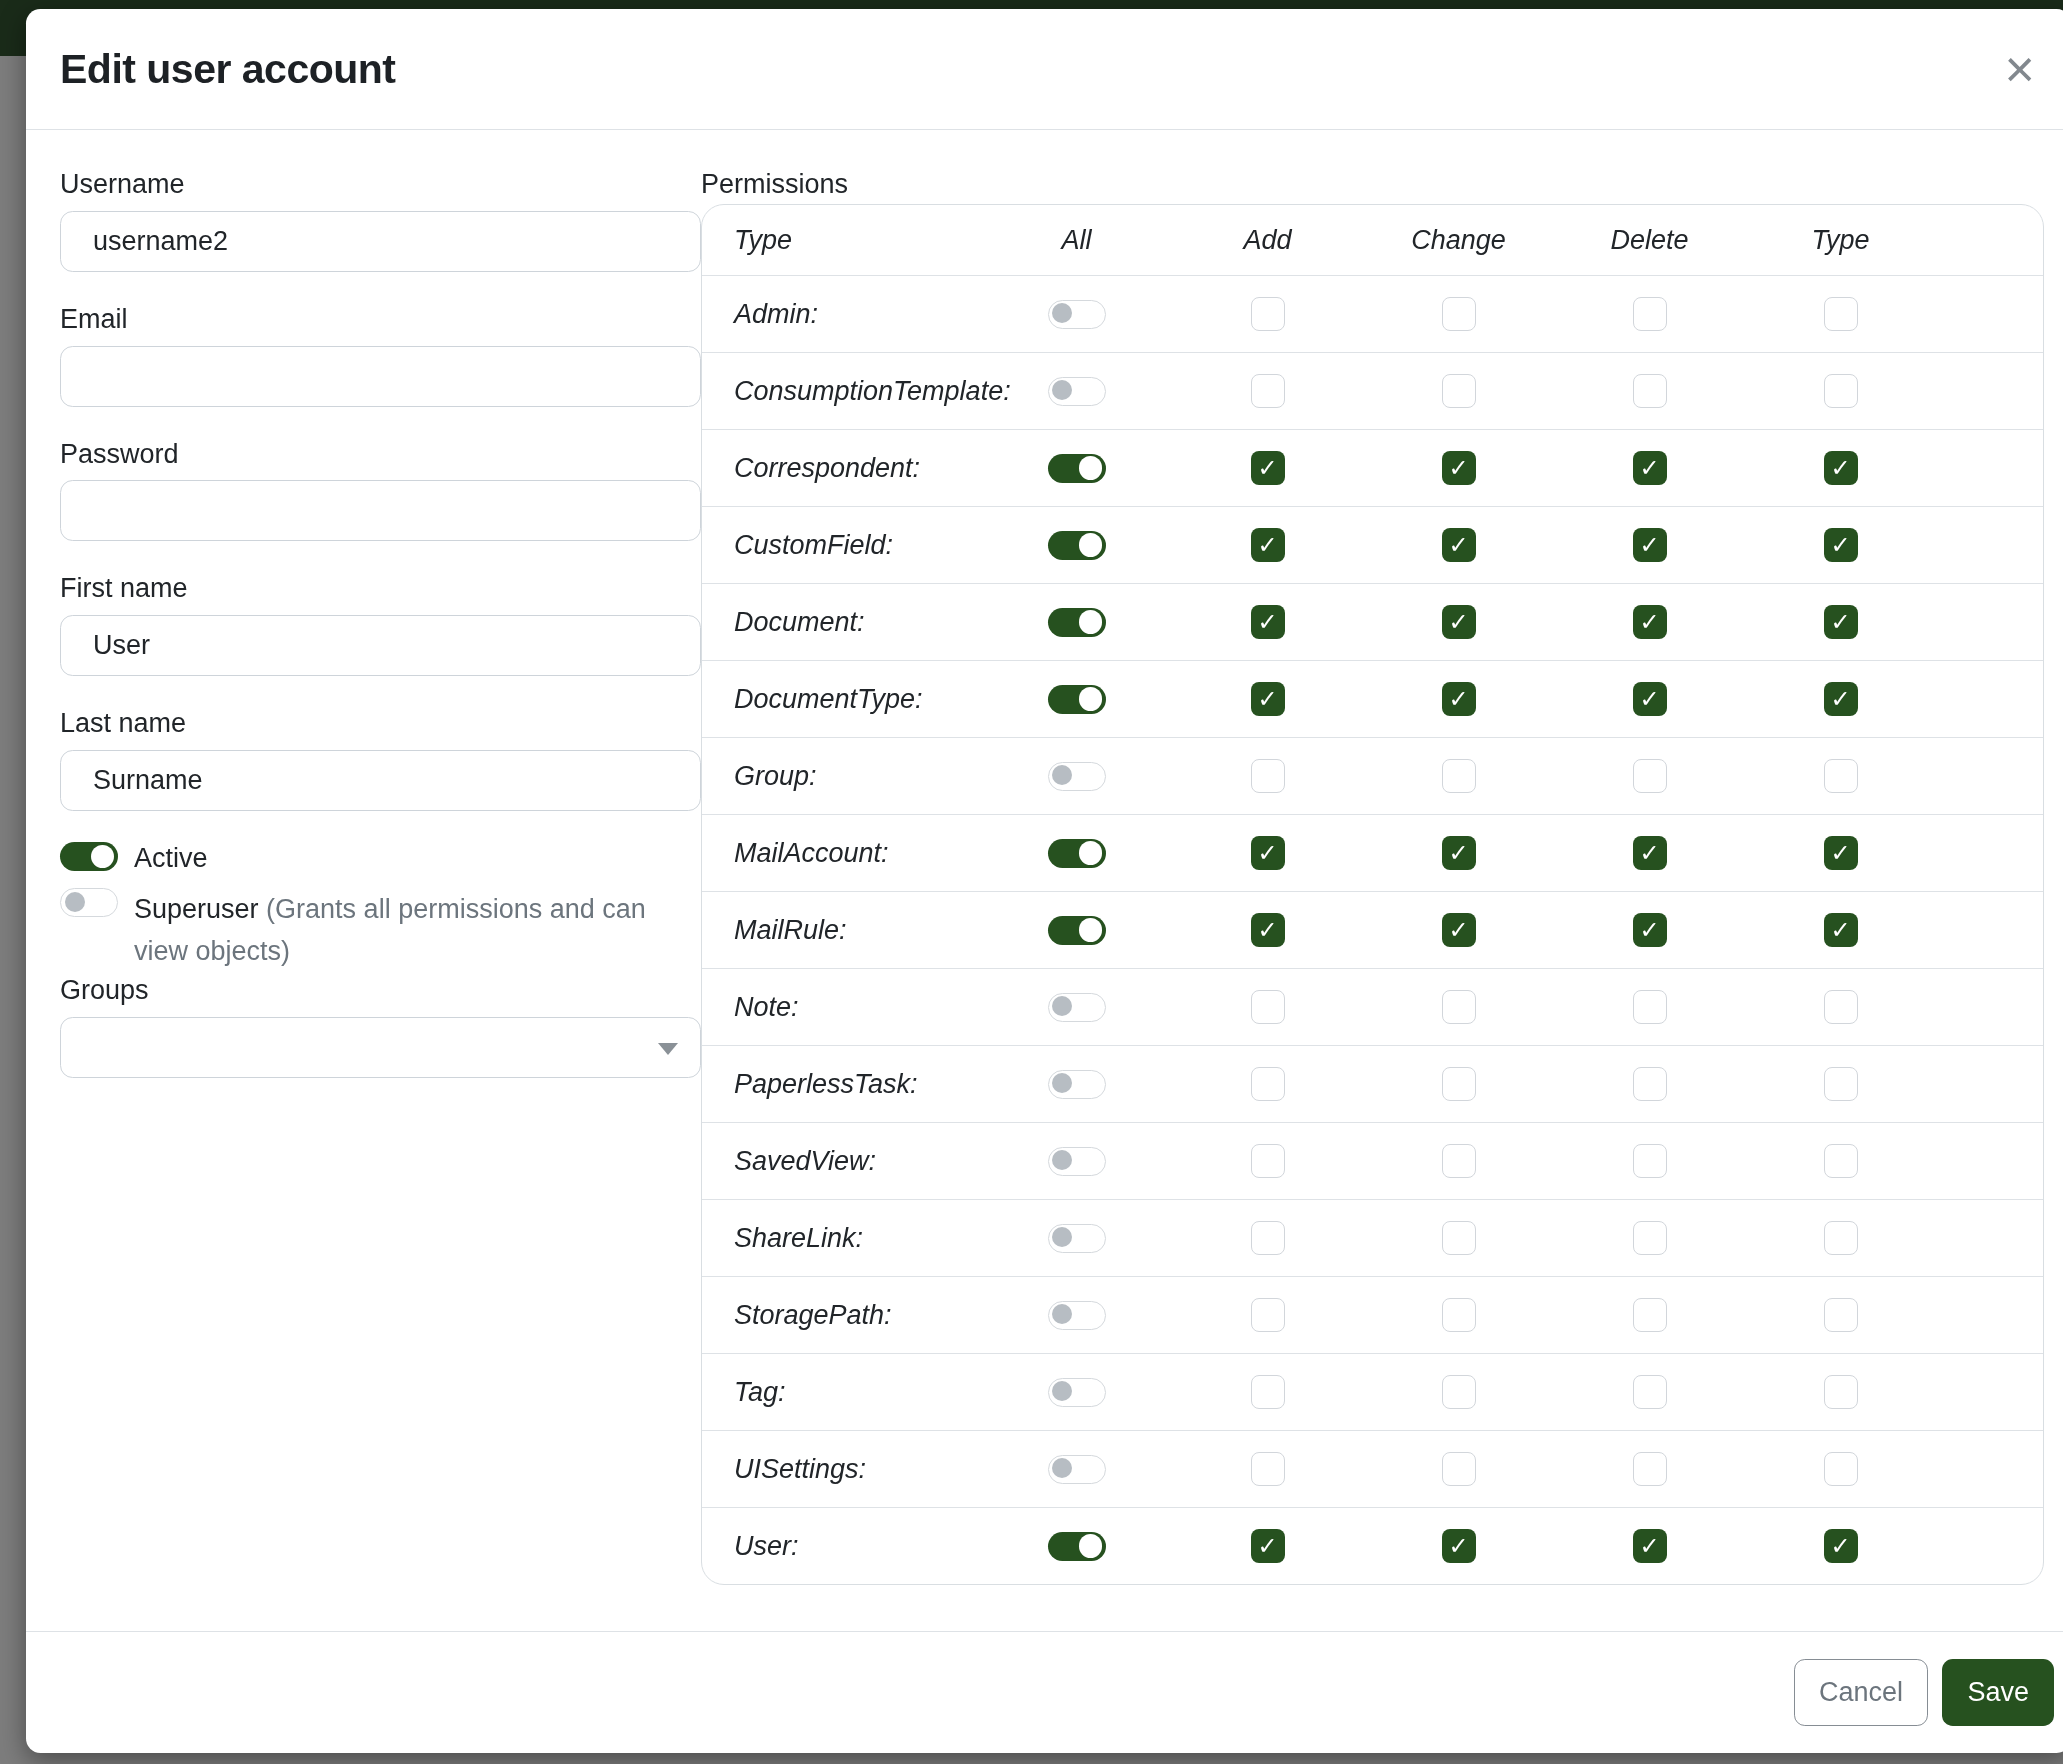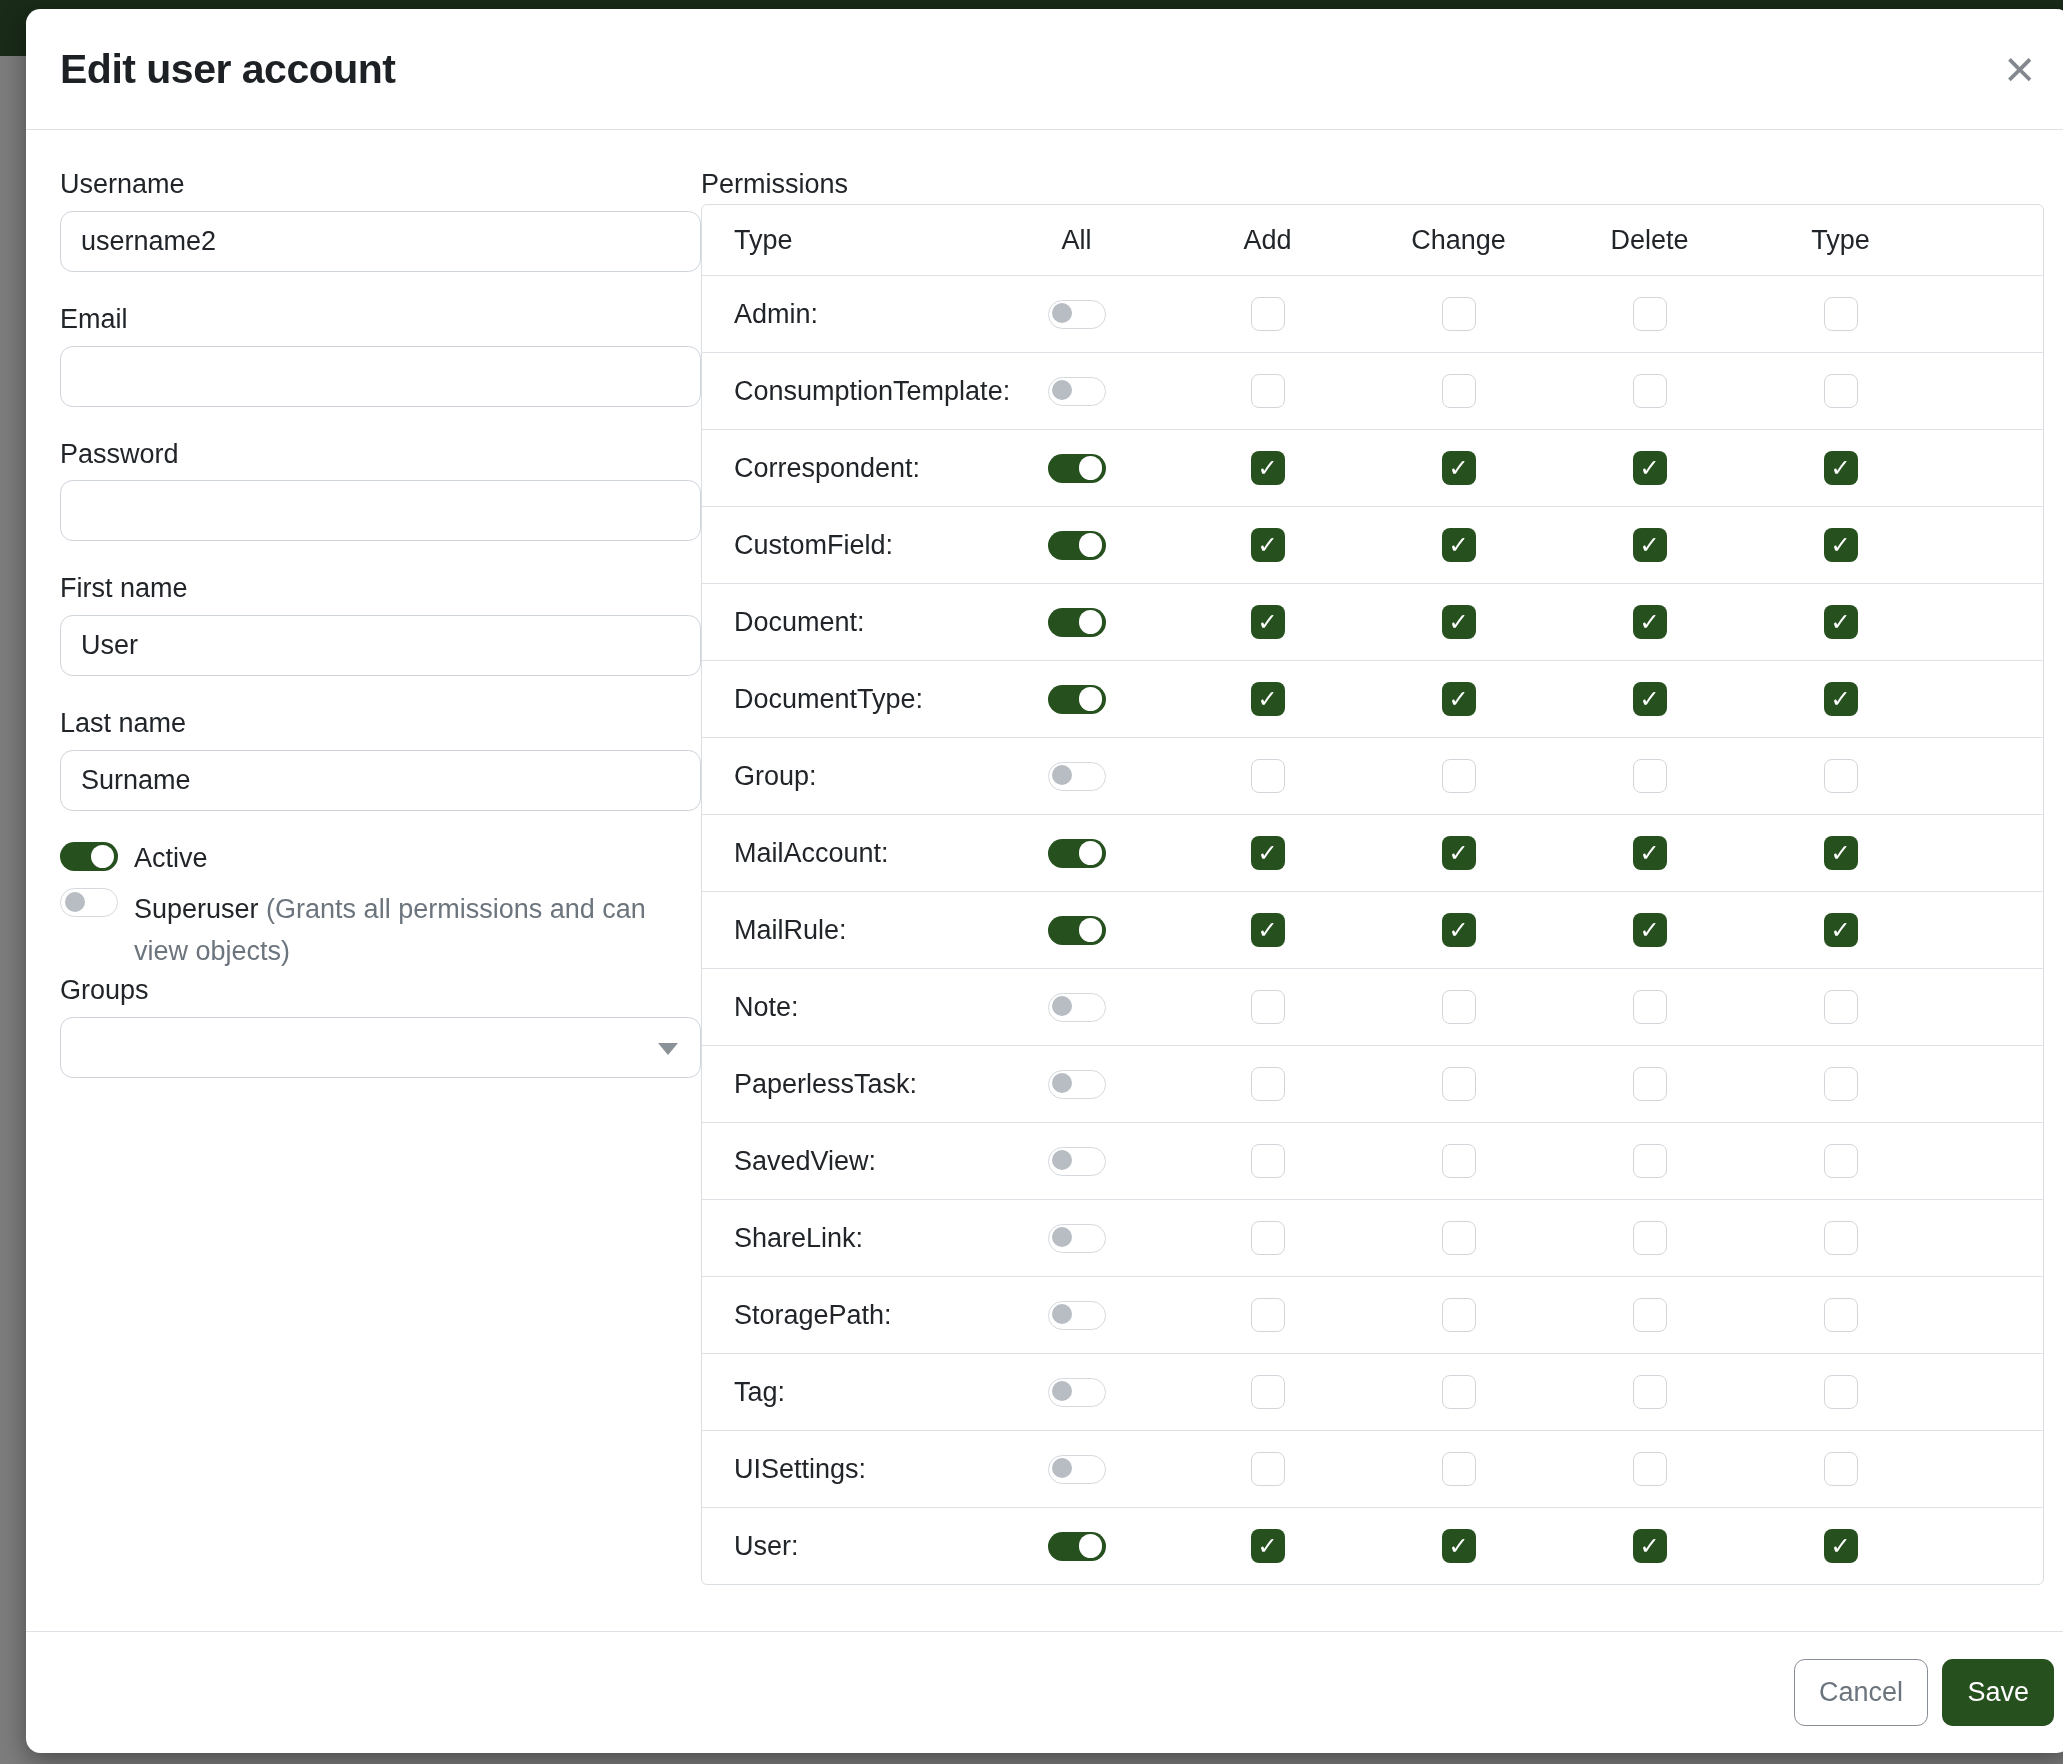--- a/index.html
+++ b/index.html
@@ -33,21 +33,21 @@
   }
   
   .modal-body { flex:1; display:flex; padding:38px 27px 0 34px; overflow:hidden; }
   .col-left { width:641px; flex:none; }
   .col-right { flex:1; }
 
   .field { margin-bottom:31px; }
   .field .lbl { display:block; font-size:27px; line-height:32px; color:#212529; margin-bottom:10.8px; }
   .txt-input {
     width:100%; height:61px; border:1.8px solid #ced4da; border-radius:12.6px;
-    font-family:inherit; font-size:27px; color:#212529; padding:0 20px; outline:none; background:#fff;
+    font-family:inherit; font-size:27px; color:#212529; padding:0 32px; outline:none; background:#fff;
   }
   
   .switch { width:58px; height:29px; border-radius:14.4px; position:relative; flex:none; cursor:pointer; }
   .switch.off { background:#fff; border:1.8px solid #d5d9dd; }
   .switch.off .knob {
     position:absolute; left:3.6px; top:2.7px; width:20px; height:20px;
     border-radius:50%; background:#b7bdc3;
   }
   .switch.on { background:var(--accent,#26511f); }
   .switch.on .knob {
@@ -66,21 +66,21 @@
     width:100%; height:61px; border:1.8px solid #ced4da; border-radius:12.6px;
     position:relative; background:#fff; cursor:pointer;
   }
   .select .caret {
     position:absolute; right:21.6px; top:25px; width:0; height:0;
     border-left:10px solid transparent; border-right:10px solid transparent;
     border-top:12.6px solid #8a9197;
   }
   
   .perm-label { font-size:27px; line-height:32px; margin-bottom:4px; }
-  .perm-table { border:1.8px solid #d9dee2; border-radius:6px; overflow:hidden; background:#fff; }
+  .perm-table { border:1.8px solid #d9dee2; border-radius:23px; overflow:hidden; background:#fff;font-style:italic; }
   .perm-grid-row {
     display:grid;
     grid-template-columns:279px 191px 191px 191px 191px 191px 1fr;
     align-items:center;
   }
   .perm-head { height:70px; }
   .perm-head .hcell { font-size:27px; color:#212529; text-align:center; }
   .perm-head .hcell.h-type { text-align:left; padding-left:32px; }
   .perm-row { height:77px; border-top:1.8px solid #dee2e6; }
   .perm-type { font-size:27px; color:#212529; padding-left:32px; text-align:left; }

